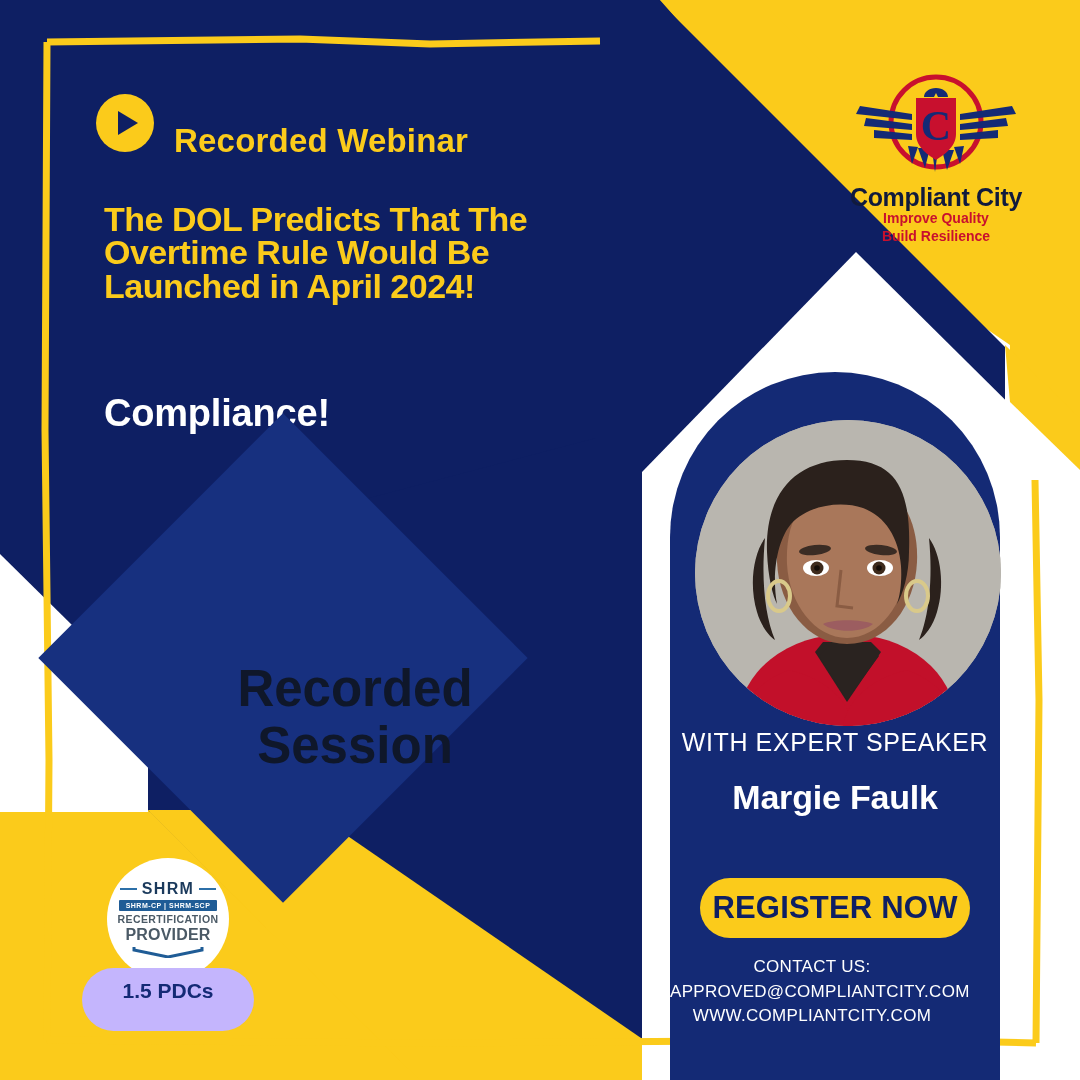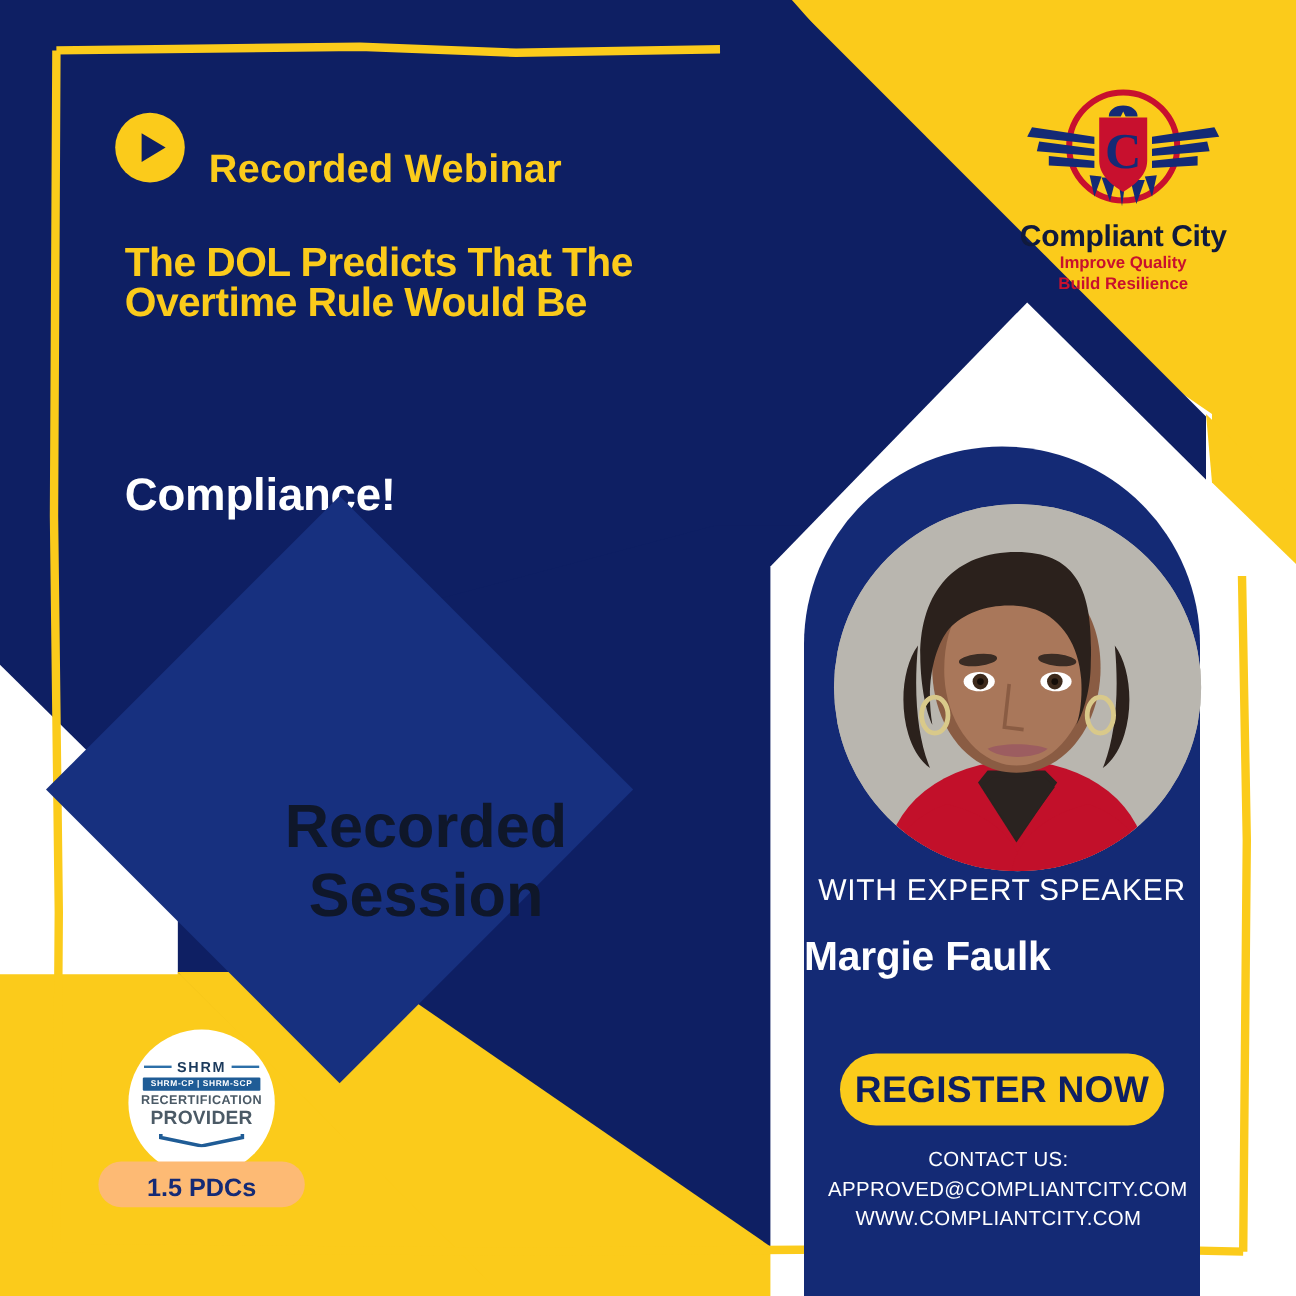--- a/index.html
+++ b/index.html
@@ -77,33 +77,33 @@
     width:122px;height:122px;border-radius:50%;
     background:#ffffff;margin:0 auto;
     display:flex;flex-direction:column;align-items:center;
     justify-content:center;gap:2px;
   }
   .shrm-rule{
     display:flex;align-items:center;gap:5px;
     width:96px;justify-content:center;
   }
   .shrm-rule .ln{flex:1;height:2px;background:#2C6FA8;}
-  #shrm-top{color:#1b3a5c;font-size:12px;font-weight:bold;letter-spacing:1.4px;text-align:center;}
+  #shrm-top{color:#1b3a5c;font-size:16px;font-weight:bold;letter-spacing:1.4px;text-align:center;}
   #shrm-cert{
     background:#1F5C96;color:#ffffff;
     font-size:7px;font-weight:bold;letter-spacing:.5px;
     padding:2px 7px;border-radius:1px;white-space:nowrap;
   }
   #shrm-recert{color:#4b5a66;font-size:10.5px;font-weight:bold;letter-spacing:.4px;}
   #shrm-provider{color:#4b5a66;font-size:16px;font-weight:bold;letter-spacing:.2px;line-height:1;}
   #shrm-chevron{width:72px;height:12px;margin-top:1px;}
   #pdc-pill{
     margin:-12px auto 0;
-    background:#fdba74;border-radius:34px;
-    padding:11px 20px 4px;
+    background:#c4b5fd;border-radius:34px;
+    padding:11px 20px 29px;
     text-align:center;width:172px;
     box-sizing:border-box;
     position:relative;z-index:3;
   }
   #pdc-line1{color:#142A75;font-size:21px;font-weight:bold;line-height:1.1;}
   #pdc-line2{color:#142A75;font-size:21px;font-weight:bold;line-height:1.1;}
 
   
   #logo{left:838px;top:70px;width:196px;text-align:center;}
   #logo-mark{width:196px;height:112px;display:block;}
@@ -128,36 +128,36 @@
     width:306px;height:306px;border-radius:50%;
     overflow:hidden;background:#b7b4ad;
   }
   #headshot svg{display:block;width:306px;height:306px;}
   #speaker-kicker{
     left:670px;top:728px;width:330px;text-align:center;
     color:#ffffff;font-size:25px;letter-spacing:.6px;
     font-weight:normal;
   }
   #speaker-name{
-    left:670px;top:778px;width:330px;
+    left:670px;top:778px;width:330px;text-align:center;
     color:#ffffff;font-size:34px;font-weight:bold;letter-spacing:-.2px;
   }
   #register-btn{
     left:700px;top:878px;
     width:270px;height:60px;
     background:#FBCB1B;border-radius:32px;
     display:flex;align-items:center;justify-content:center;
     cursor:pointer;
   }
   #register-label{
     color:#0E1F63;font-size:31px;font-weight:bold;letter-spacing:.2px;
   }
   #contact{
     left:670px;top:955px;width:284px;text-align:center;
-    color:#ffffff;font-size:17px;line-height:1.45;letter-spacing:.3px;padding-left:20px;
+    color:#ffffff;font-size:17px;line-height:1.45;letter-spacing:.3px;
   }
 </style>
 </head>
 <body>
 
 <div id="poster">
 
   <svg class="layer" viewBox="0 0 1080 1080" xmlns="http://www.w3.org/2000/svg">
     <rect x="0" y="0" width="1080" height="1080" fill="#FFFFFF"></rect>
 
@@ -255,20 +255,21 @@
       <text x="98" y="70" text-anchor="middle" fill="#142A75" font-family="Liberation Serif, serif" font-size="42" font-weight="bold">C</text>
     </svg>
     <div id="logo-name">Compliant City</div>
     <div id="logo-tag1">Improve Quality</div>
     <div id="logo-tag2">Build Resilience</div>
   </div>
 
   <div class="abs" id="headline">
     <div>The DOL Predicts That The</div>
     <div>Overtime Rule Would Be</div>
+    <div>Launched in April 2024!</div>
   </div>
 
   <div class="abs" id="subhead">
     <div>Compliance!</div>
   </div>
 
   <div class="abs" id="diamond"></div>
   <div class="abs" id="diamond-text">
     <div>Recorded</div>
     <div>Session</div>

